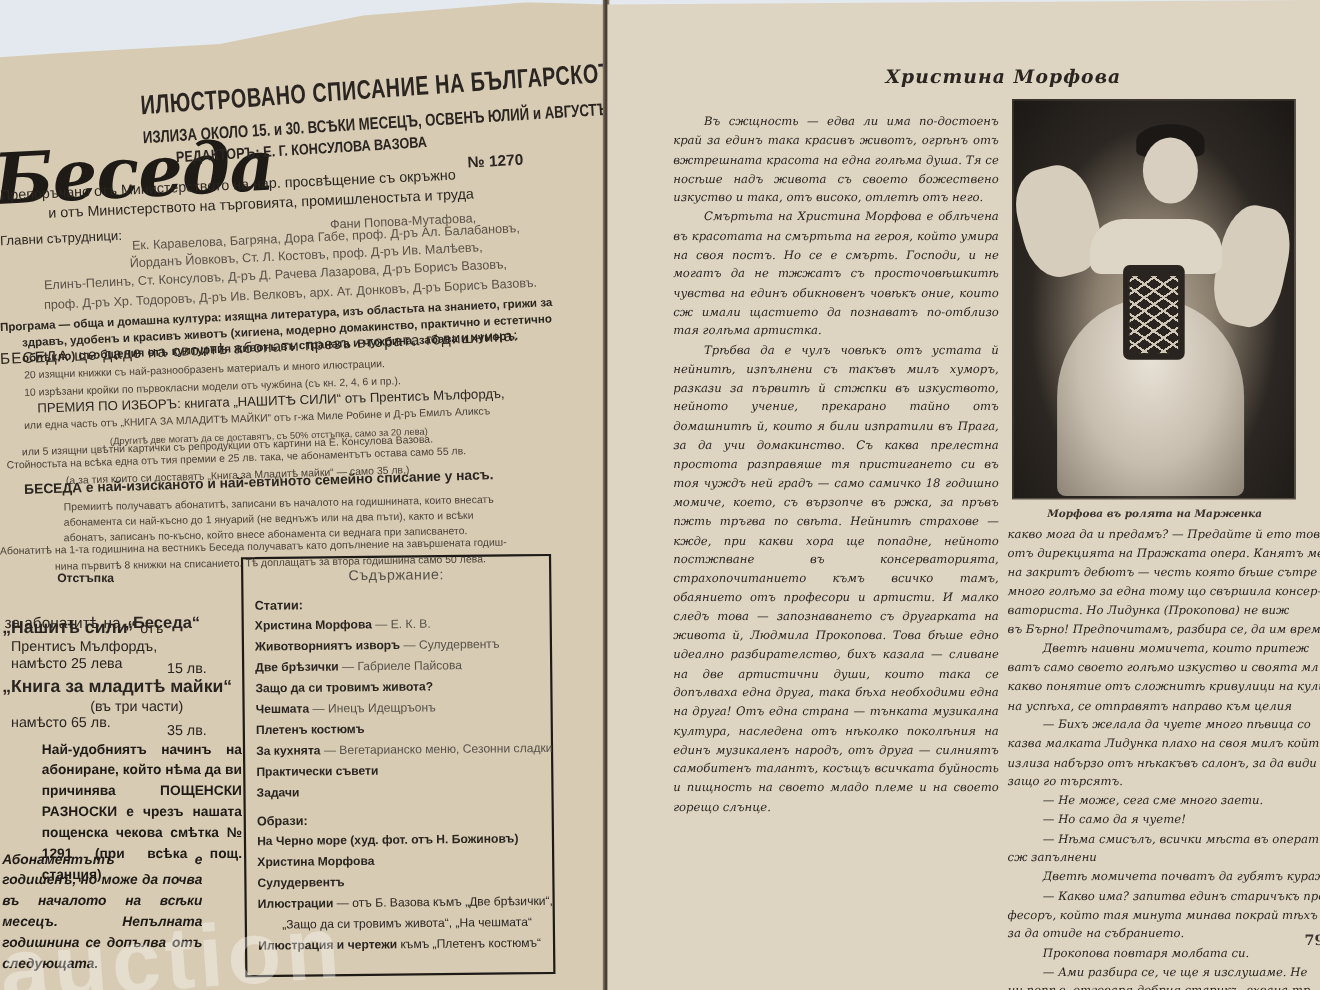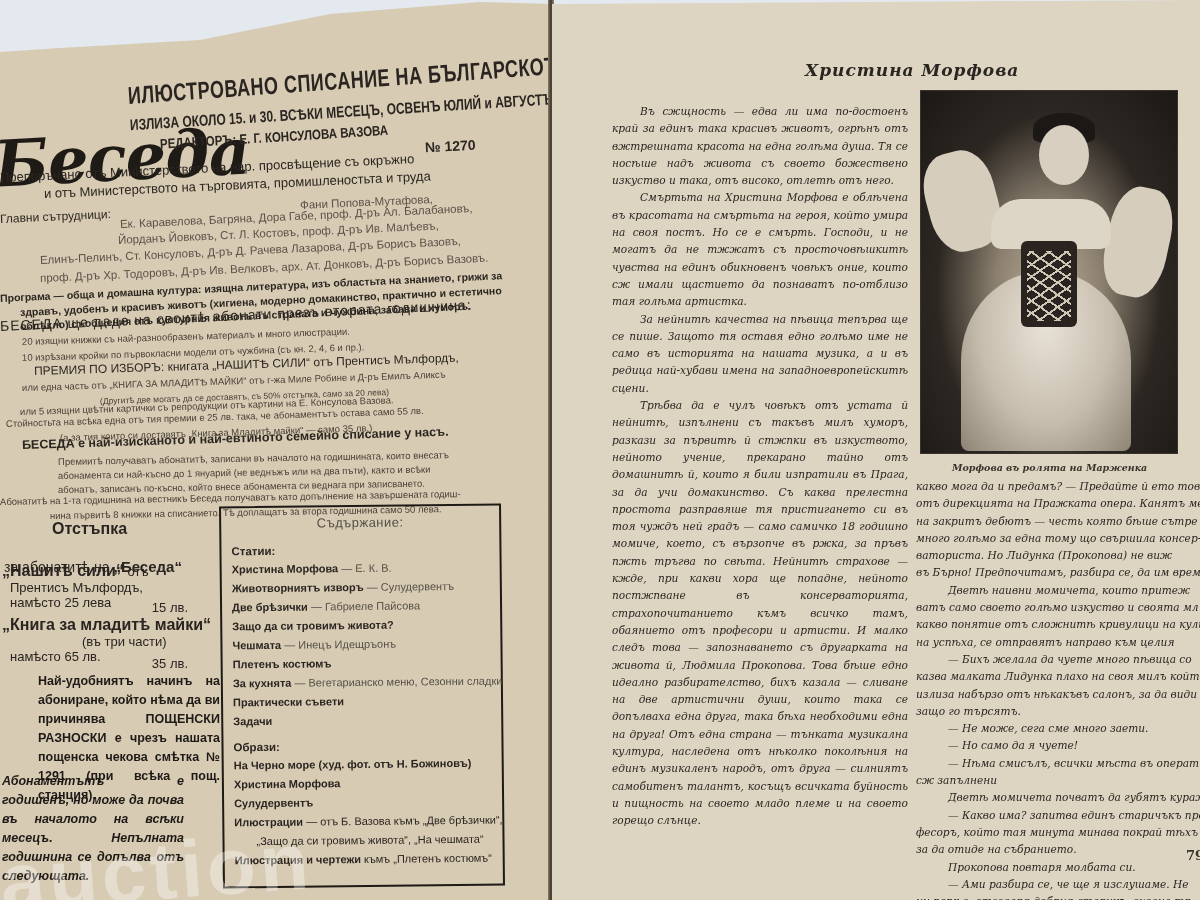--- a/index.html
+++ b/index.html
@@ -39,21 +39,21 @@
 
   .lt { position:absolute; white-space:nowrap; font-family:"Liberation Sans",sans-serif; font-size:11.5px; color:#2b2620; transform-origin:left center; }
   .lt.rot2 { transform:rotate(-2.6deg); }
   .lt.rot1 { transform:rotate(-1.8deg); }
   .lt.rot05 { transform:rotate(-1deg); }
   .lt.bold { font-weight:bold; }
   .lt.big { font-size:15px; letter-spacing:1px; }
   .lt.small { font-size:9.5px; color:#4a4238; }
   .lt.faint { color:#5a5248; }
 
-  .discount-title { position:absolute; left:52px; top:520px; font-family:"Liberation Sans",sans-serif; font-weight:bold; font-size:16px; }
+  .discount-title { position:absolute; left:52px; top:520px; font-family:"Liberation Sans",sans-serif; font-weight:bold; font-size:11px; }
   .discount-sub { position:absolute; left:4px; top:538px; font-family:"Liberation Sans",sans-serif; font-size:14px;margin-top:20px; }
   .discount-sub b { font-size:15px; }
   .disc-item { position:absolute; left:2px; font-family:"Liberation Sans",sans-serif; font-size:13px; width:230px; }
   .disc-item .t { font-weight:bold; font-size:16px; }
   .disc-item .price { position:absolute; right:44px; font-size:13px; }
 
   .promo { position:absolute; left:2px; width:182px; font-family:"Liberation Sans",sans-serif; font-weight:bold; font-size:12.5px; line-height:19px; text-align:justify; color:#1e1a16; }
 
   .contents-box {
     position:absolute; left:221px; top:505px; width:278px; height:378px;
@@ -206,21 +206,20 @@
 
 <div class="spine"></div>
 
 <div class="page-right"></div>
 
 <div class="article-title">Христина Морфова</div>
 
 <div class="article-col">
   <p>Въ сжщность — едва ли има по-достоенъ край за единъ така красивъ животъ, огрѣнъ отъ вжтрешната красота на една голѣма душа. Тя се носѣше надъ живота съ своето божествено изкуство и така, отъ високо, отлетѣ отъ него.</p>
   <p>Смъртьта на Христина Морфова е облѣчена въ красотата на смъртьта на героя, който умира на своя постъ. Но се е смърть. Господи, и не могатъ да не тжжатъ съ просточовѣшкитѣ чувства на единъ обикновенъ човѣкъ оние, които сж имали щастието да познаватъ по-отблизо тая голѣма артистка.</p>
-  <p>За нейнитѣ качества на пѣвица тепърва ще се пише. Защото тя оставя едно голѣмо име не само въ историята на нашата музика, а и въ редица най-хубави имена на западноевропейскитѣ сцени.</p>
   <p>Трѣбва да е чулъ човѣкъ отъ устата й нейнитѣ, изпълнени съ такъвъ милъ хуморъ, разкази за първитѣ й стжпки въ изкуството, нейното учение, прекарано тайно отъ домашнитѣ й, които я били изпратили въ Прага, за да учи домакинство. Съ каква прелестна простота разправяше тя пристигането си въ тоя чуждъ ней градъ — само самичко 18 годишно момиче, което, съ вързопче въ ржка, за пръвъ пжть тръгва по свѣта. Нейнитѣ страхове — кжде, при какви хора ще попадне, нейното постжпване въ консерваторията, страхопочитанието къмъ всичко тамъ, обаянието отъ професори и артисти. И малко следъ това — запознаването съ другарката на живота й, Людмила Прокопова. Това бѣше едно идеално разбирателство, бихъ казала — сливане на две артистични души, които така се допълваха една друга, така бѣха необходими една на друга! Отъ една страна — тънката музикална култура, наследена отъ нѣколко поколѣния на единъ музикаленъ народъ, отъ друга — силниятъ самобитенъ талантъ, косъщъ всичката буйность и пищность на своето младо племе и на своето горещо слънце.</p>
 
 </div>
 
 <div class="photo" title="Портрет на певица в народна носия с корсет">
   <div class="sleeve-l"></div>
   <div class="sleeve-r"></div>
   <div class="dress"></div>
   <div class="blouse"></div>
   <div class="bodice"></div>

